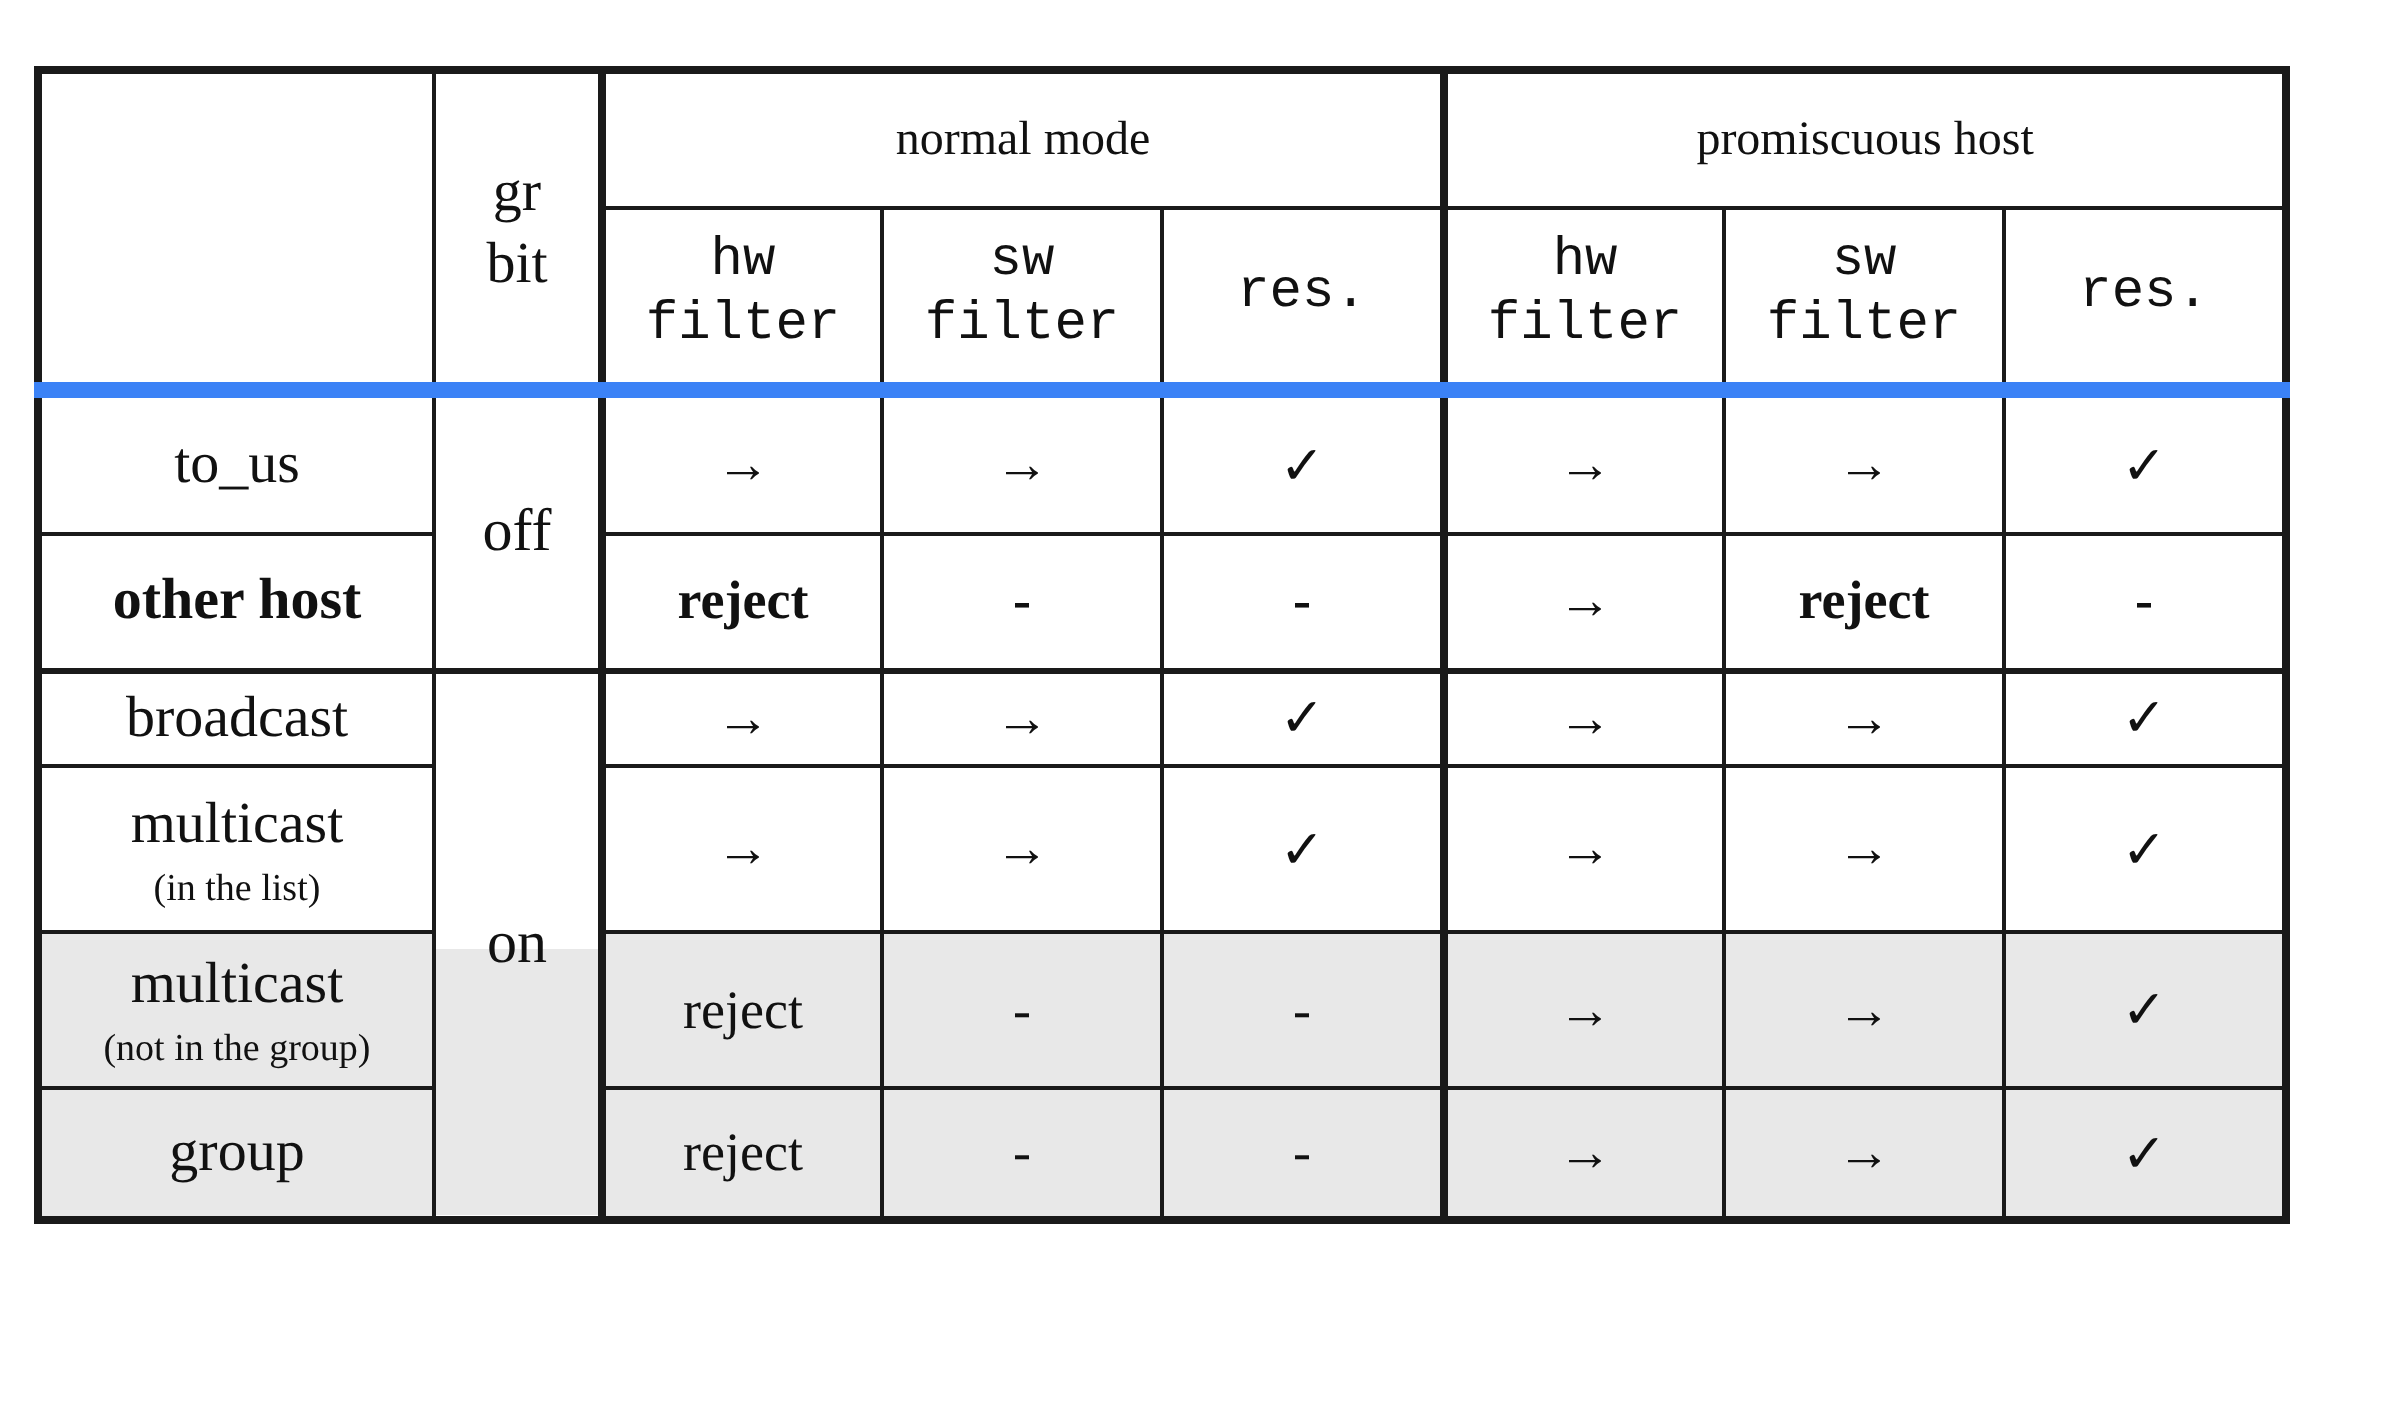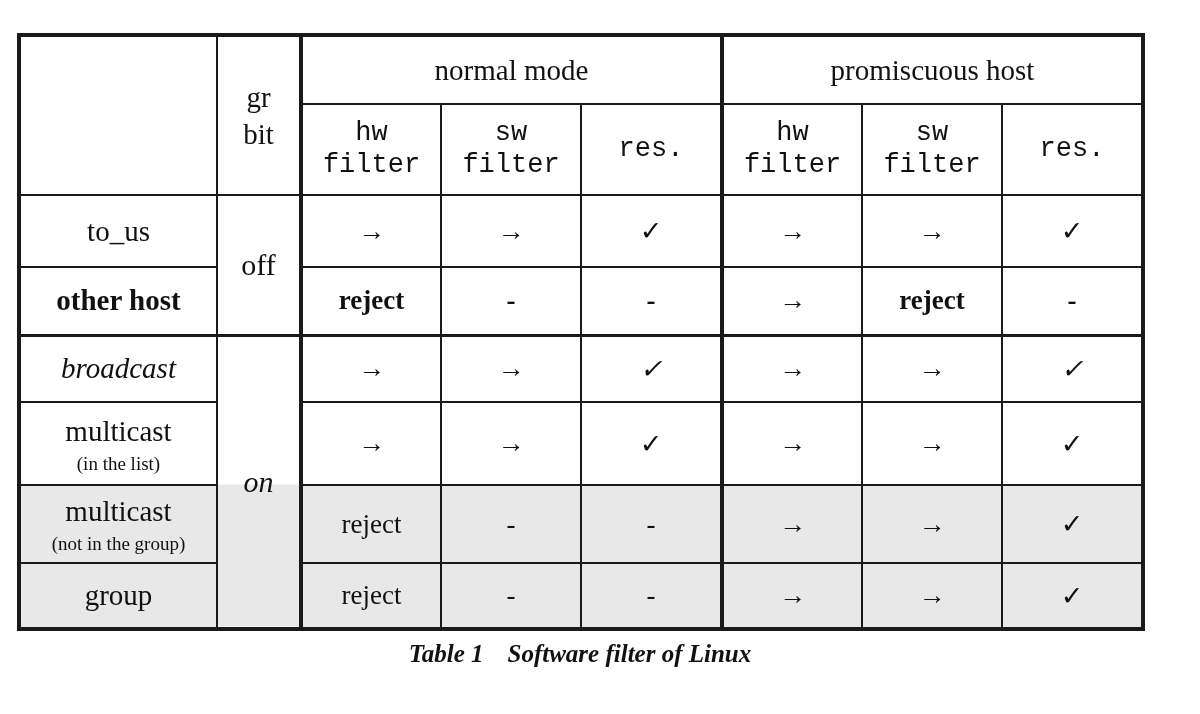--- a/index.html
+++ b/index.html
@@ -22,34 +22,34 @@
   }
   .filter-table td {
     border: 2px solid #1a1a1a;
     padding: 0;
     text-align: center;
     vertical-align: middle;
     overflow: hidden;
   }
   
   .filter-table td.sec-start { border-left: 4px solid #1a1a1a; }
-  .filter-table tr.body-start td { border-top: 2px solid #3b82f6; }
+  .filter-table tr.body-start td { border-top: 8px solid #3b82f6; }
   .filter-table tr.group-start td { border-top: 3px solid #1a1a1a; }
 
   
   tr.hrow1 { height: 69px; }
   tr.hrow2 { height: 91px; font-family: Liberation Mono, monospace; }
   tr.r0 { height: 72px; }
   tr.r1 { height: 68px; font-weight: bold; }
-  tr.r2 { height: 67px; font-style: italic; }
+  tr.r2 { height: 48px; }
   tr.r3 { height: 83px; }
   tr.r4 { height: 78px; }
   tr.r5 { height: 66px; font-family: Liberation Serif, serif; }
 
-  .mode-header { font-size: 29px; }
+  .mode-header { font-size: 24px; }
   .sub-header  { font-size: 27px; line-height: 1.18; }
   .grbit-cell  { font-size: 29px; line-height: 1.25; }
   .gr-cell     { font-size: 30px; margin-left: 47px; }
   .label-cell  { text-align: left; padding-left: 14px; font-size: 29px; }
   .label-sub   { font-size: 19px; line-height: 1.0; margin-top: 6px; }
   .val-cell    { font-size: 27px; }
 
   .shaded { background: #e8e8e8; }
   .on-cell { background: linear-gradient(to bottom, #ffffff 51%, #e8e8e8 51%); }
 
@@ -182,17 +182,14 @@
       <td class="val-cell sec-start shaded">reject</td>
       <td class="val-cell shaded">-</td>
       <td class="val-cell shaded">-</td>
       <td class="val-cell sec-start shaded">→</td>
       <td class="val-cell shaded">→</td>
       <td class="val-cell shaded">✓</td>
     </tr>
   </tbody>
     </table>
 
-  <div class="table-caption">
-    <span class="cap-label">Table 1</span><span>Software filter of Linux</span>
-  </div>
 
 </div>
 
 </body></html>

